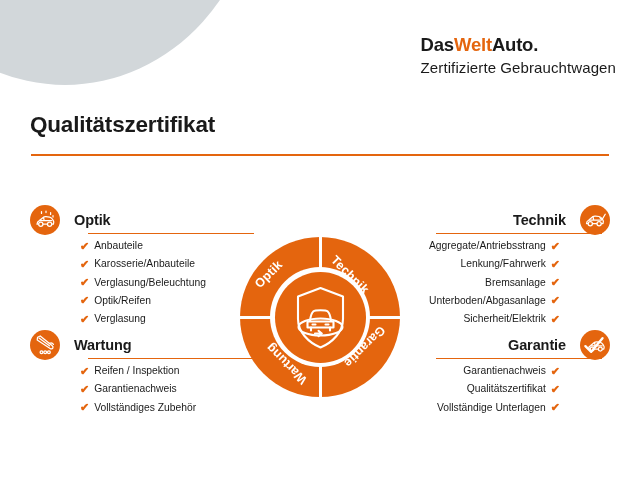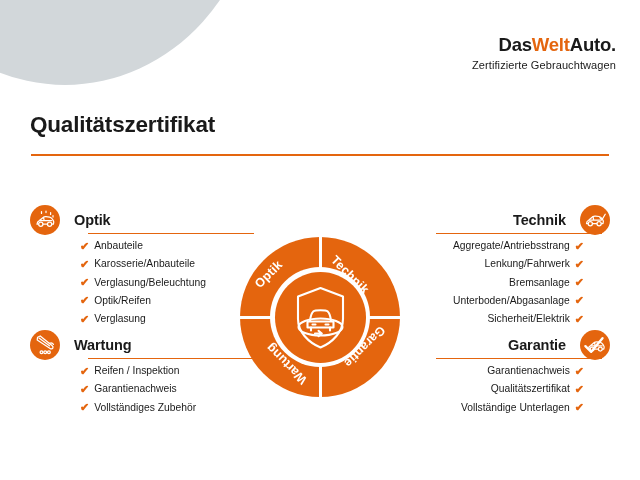--- a/index.html
+++ b/index.html
@@ -33,34 +33,34 @@
     height: 225px;
     background: #d2d7da;
     border-radius: 0 0 52% 52% / 0 0 100% 100%;
   }
 
   
   .brand {
     position: absolute;
     right: 24px;
     top: 36px;
-    text-align: right;
+    text-align: left;
     line-height: 1;
   }
   .brand-main {
     font-size: 18.5px;
     font-weight: bold;
     letter-spacing: -0.2px;
     color: #1a1a1a;
     white-space: nowrap;
   }
   .brand-main .welt { color: #e4650e; }
   .brand-sub {
     margin-top: 5px;
-    font-size: 11px;
+    font-size: 15px;
     color: #1a1a1a;
     letter-spacing: 0.1px;
     white-space: nowrap;
   }
 
   
   .page-title {
     position: absolute;
     left: 30px;
     top: 112px;
@@ -209,21 +209,21 @@
 
   .block-optik   .block-rule,
   .block-wartung .block-rule { width: 166px; margin-left: 8px; }
   .block-technik .block-rule,
   .block-garantie .block-rule{ width: 166px; margin-right: 8px; }
 
   .block-left .block-title  { margin-left: 14px; }
   .block-right .block-title { margin-right: 14px; }
 
   .block-left  .block-list { margin-left: 50px; margin-top: 3px; }
-  .block-right .block-list { margin-right: 26px; margin-top: 3px; }
+  .block-right .block-list { margin-right: 50px; margin-top: 3px; }
 
   
   .head-row {
     display: flex;
     align-items: center;
     width: 100%;
   }
   .head-row.right { flex-direction: row-reverse; }
   .head-spacer { flex: 1 1 auto; }
 

